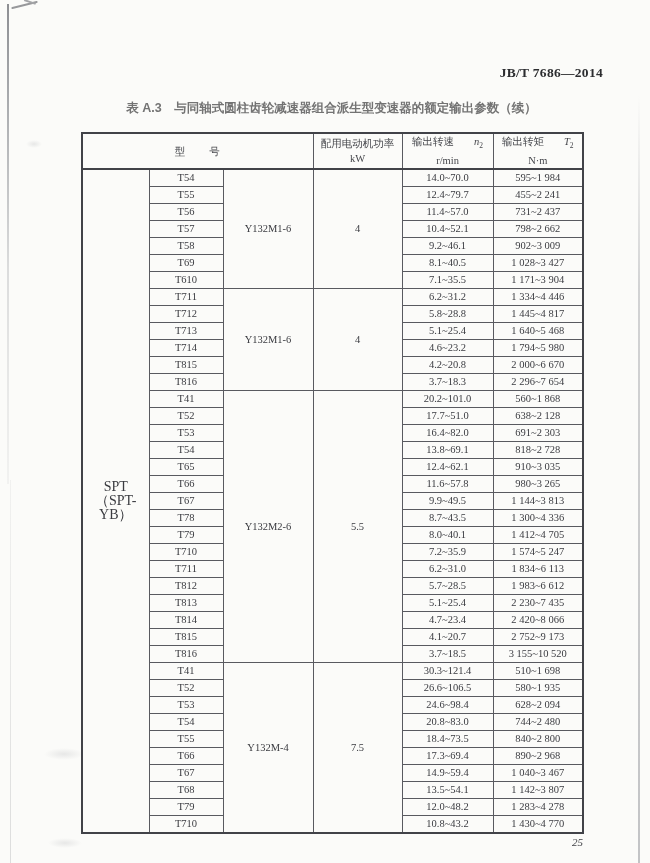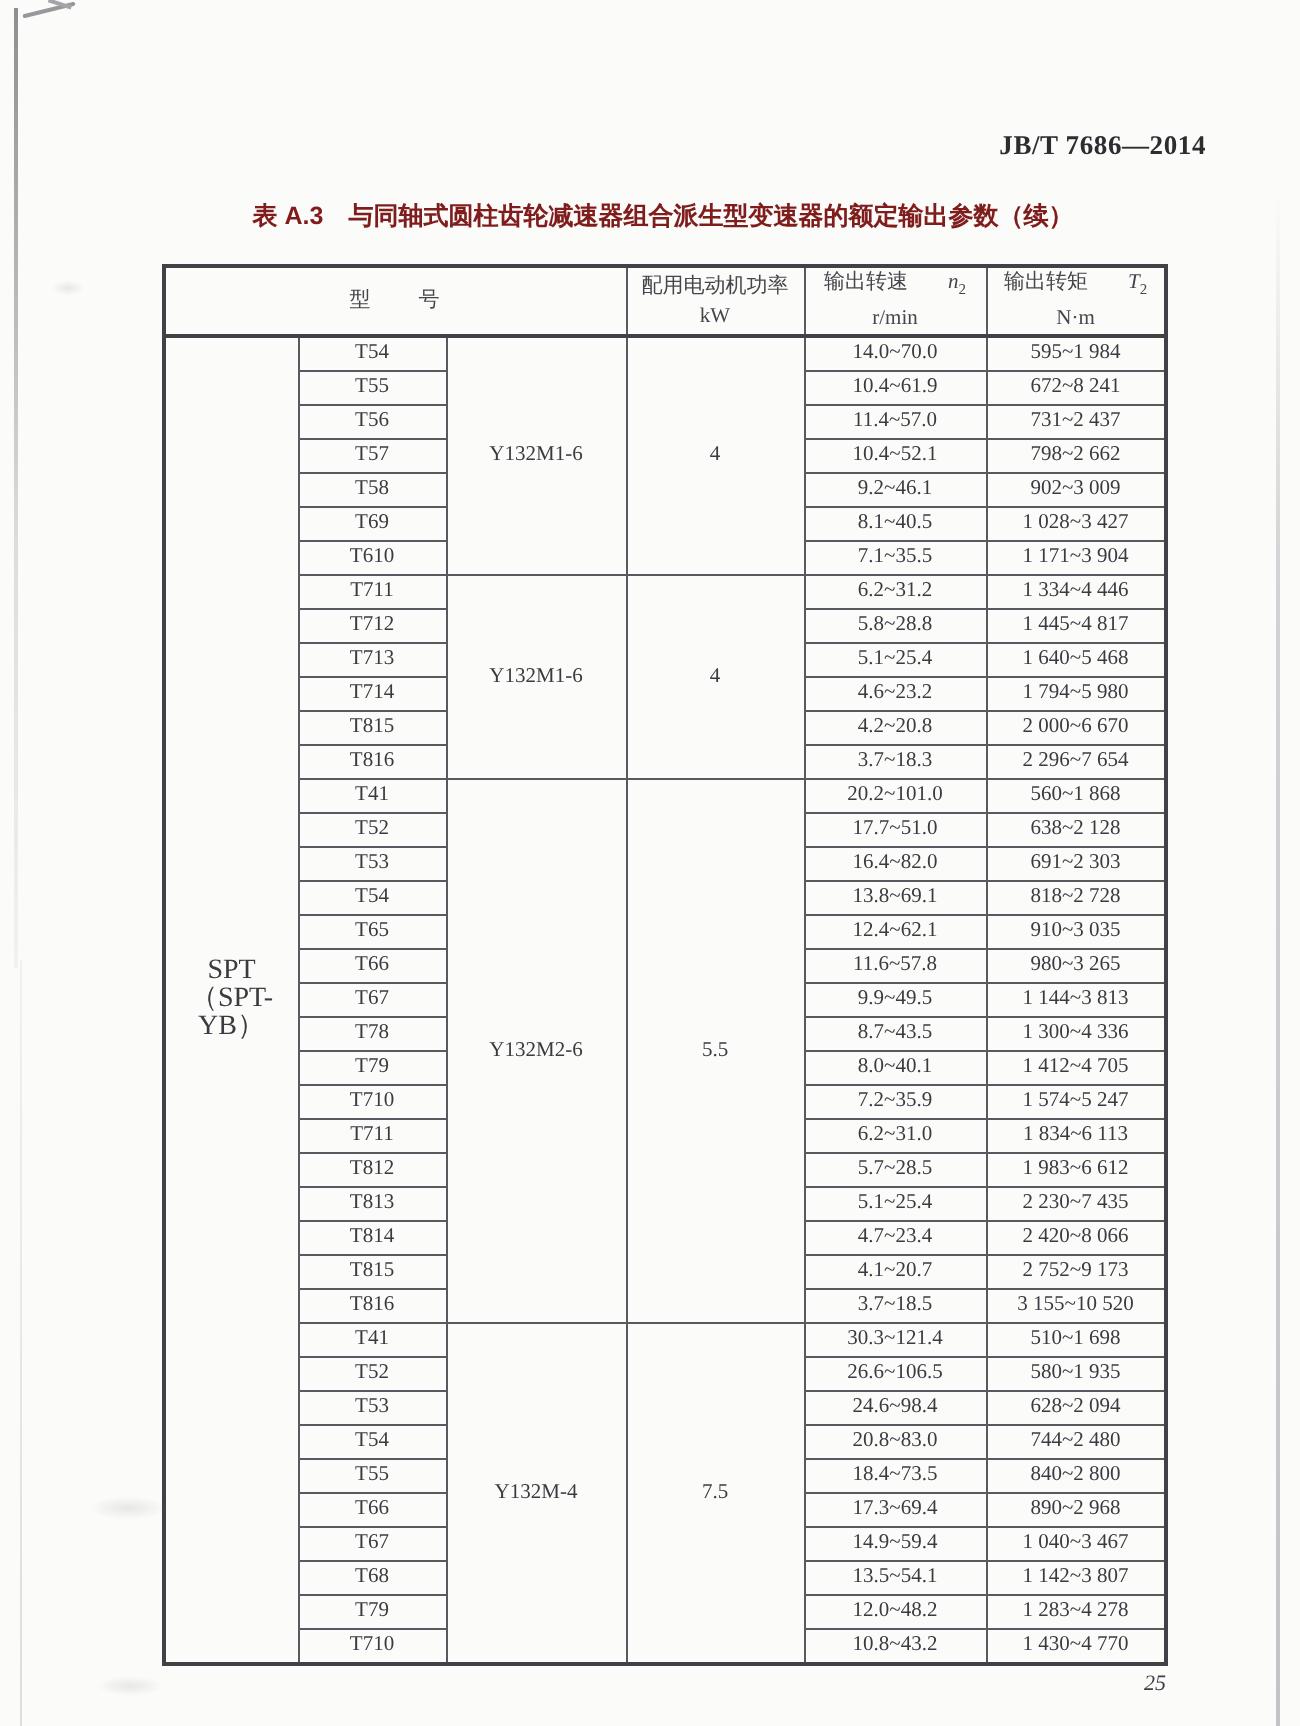--- a/index.html
+++ b/index.html
@@ -18,21 +18,21 @@
   .pencil-mark2{position:absolute;left:24px;top:1px;width:12px;height:1.5px;background:#a4a5a8;
     transform:rotate(18deg);}
   .smudge{position:absolute;background:radial-gradient(ellipse at center,rgba(140,142,148,.18),rgba(140,142,148,0) 70%);}
   .s1{left:26px;top:140px;width:16px;height:8px;}
   .s2{left:44px;top:748px;width:40px;height:12px;}
   .s3{left:48px;top:838px;width:34px;height:10px;}
 
   .doc-header{position:absolute;top:65px;right:47px;font-size:13.5px;font-weight:bold;
     color:#2c2d30;letter-spacing:.3px;}
   .table-title{position:absolute;top:100px;left:81px;width:501px;text-align:center;
-    font-family:"Liberation Sans","DejaVu Sans",sans-serif;font-weight:bold;font-size:12.5px;color:#7f1d1d;}
+    font-family:"Liberation Sans","DejaVu Sans",sans-serif;font-weight:bold;font-size:12.5px;color:#737373;}
 
   table.spec{position:absolute;top:132px;left:81px;width:501px;border-collapse:collapse;
     table-layout:fixed;border:2px solid #414248;color:#3a3b40;}
   .spec th,.spec td{border:1px solid #595a60;padding:0;text-align:center;vertical-align:middle;
     font-weight:normal;overflow:hidden;}
   .spec thead tr{height:34px;}
   .spec thead th{font-size:10.5px;color:#45464b;border-bottom:2px solid #414248;line-height:15px;}
   .spec tbody tr{height:17px;}
   .spec tbody td{font-size:10.5px;line-height:16px;}
   .series-cell div{line-height:14px;font-size:14px;}
@@ -91,22 +91,22 @@
             <div>（SPT-YB）</div>
           </td>
           <td>T54</td>
           <td rowspan="7">Y132M1-6</td>
           <td rowspan="7">4</td>
           <td>14.0~70.0</td>
           <td>595~1 984</td>
         </tr>
         <tr>
           <td>T55</td>
-          <td>10.4~61.9</td>
-          <td>672~8 241</td>
+          <td>12.4~79.7</td>
+          <td>455~2 241</td>
         </tr>
         <tr>
           <td>T56</td>
           <td>11.4~57.0</td>
           <td>731~2 437</td>
         </tr>
         <tr>
           <td>T57</td>
           <td>10.4~52.1</td>
           <td>798~2 662</td>

